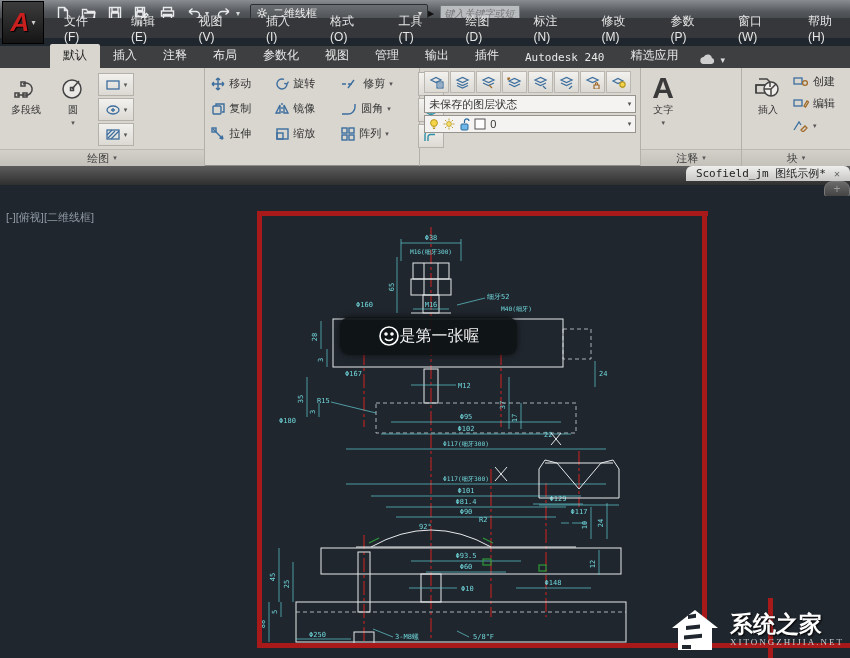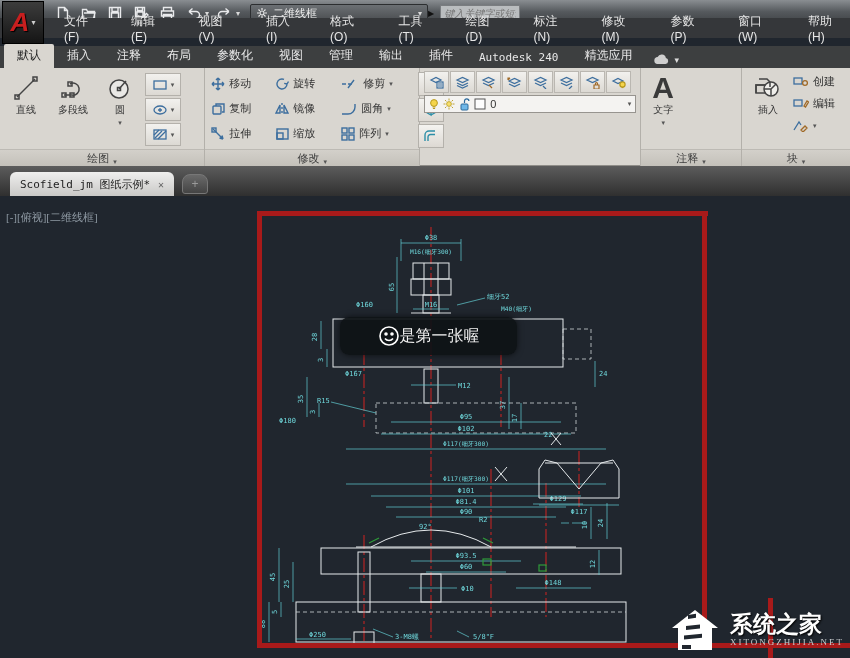--- a/index.html
+++ b/index.html
@@ -33,31 +33,31 @@
 
   
   #menubar { left:0; top:18px; width:850px; height:20px; background:#35373a;
     display:flex; align-items:center; padding-left:52px; gap:14px;justify-content:flex-end; }
   .menu-item { color:#e6e6e6; font-size:12px; padding:2px 12px; cursor:default; }
 
   
   #tabrow { left:0; top:46px; width:850px; height:22px; background:#3d3f40;
     display:flex; align-items:flex-end; padding-left:4px; }
   .rtab { color:#e8e8e8; font-size:12px; padding:3px 13px 4px; }
-  .rtab.active { background:#d9d6d0; color:#222; border-radius:2px 2px 0 0; }
+  .rtab.active { background:#d9d6d0; color:#222; border-radius:2px 2px 0 0;margin-left:46px; }
   .rtab.latin { font-family:"DejaVu Sans Mono", monospace; font-size:11px; }
   .cloudbtn { display:flex; align-items:center; gap:3px; padding:3px 8px; color:#ddd; font-size:9px; }
 
   
   #ribbon { left:0; top:68px; width:850px; height:98px; background:#d9d6d0;
     display:flex; border-bottom:1px solid #8f8d88; }
   .panel { height:98px; border-right:1px solid #b3b0aa; display:flex; flex-direction:column; }
   .panel-body { flex:1; display:flex; align-items:stretch; padding:3px 4px 0; gap:3px; }
   .panel-title { height:17px; background:linear-gradient(#d3d0ca,#c4c1ba);
-    border-top:1px solid #bdbab4; display:flex; align-items:flex-end; justify-content:center;
+    border-top:1px solid #bdbab4; display:flex; align-items:center; justify-content:center;
     gap:4px; font-size:11px; color:#3d3d3d; }
   .tool-big { width:44px; display:flex; flex-direction:column; align-items:center;
     justify-content:flex-start; padding-top:3px; gap:2px; border:1px solid transparent; }
   .tool-big .lbl { font-size:10px; color:#333; white-space:nowrap; }
   .tool-big svg { stroke:#444; fill:none; stroke-width:1.5; }
   .caret { font-size:7px; color:#555; }
   .mini-col { display:flex; flex-direction:column; gap:2px; justify-content:flex-start; padding-top:2px; }
   .mini-btn { width:36px; height:23px; border:1px solid #b4b1ab; background:linear-gradient(#f2f1ee,#dcd9d3);
     display:flex; align-items:center; justify-content:center; gap:3px; }
   .mini-btn svg { stroke:#3c6e9e; fill:none; stroke-width:1.3; }
@@ -75,34 +75,34 @@
   .layer-ib svg { stroke:#3c6e9e; fill:none; stroke-width:1.2; }
   .dropdown { height:18px; border:1px solid #97948f; background:#f4f3f1; display:flex;
     align-items:center; font-size:11px; color:#333; padding:0 4px; gap:4px; }
   .dropdown .sp { flex:1; }
   .ann-col { display:flex; flex-direction:column; gap:1px; }
   .ann-item { display:flex; align-items:center; gap:4px; font-size:11px; color:#333; height:21px; }
   .ann-item svg { stroke:#3c6e9e; fill:none; stroke-width:1.3; }
   .bigA { font-size:30px; font-weight:bold; color:#3a3a3a; line-height:26px; }
 
   
-  #filetabs { left:0; top:166px; width:850px; height:30px;
-    background:linear-gradient(#5c5c5c,#2f2f2f); display:flex; align-items:flex-end; padding-left:10px; }
+  #filetabs { left:0; top:166px; width:850px; height:19px;
+    background:linear-gradient(#5c5c5c,#2f2f2f); display:flex; align-items:flex-end; padding-left:10px;flex-direction:column; }
   .ftab { background:linear-gradient(#efefee,#c9c8c6); color:#222; height:24px;
     border-radius:6px 6px 0 0; display:flex; align-items:center; gap:8px; padding:0 10px;
     font-size:11px; font-family:"DejaVu Sans Mono", monospace; }
   .ftab .x { color:#666; font-size:10px; }
   .newtab { width:26px; height:20px; margin-left:8px; margin-bottom:2px; border-radius:8px 8px 3px 3px;
     background:linear-gradient(#6a6a6a,#444); border:1px solid #777;
     display:flex; align-items:center; justify-content:center; color:#9a9a9a; font-size:12px; }
 
   
   #canvas { left:0; top:196px; width:850px; height:462px; background:#20262e; }
   #vpctl { left:6px; top:210px; color:#8f9aa4; font-size:11px;
-    font-family:Liberation Serif, serif; z-index:5; }
+    font-family:Liberation Sans, sans-serif; z-index:5; }
 
   .redline { position:absolute; background:#a81a1a; z-index:6; }
 
   #dwg { left:261px; top:217px; z-index:4; }
 
   #tooltip { left:340px; top:317px; width:177px; height:38px; z-index:20;
     background:rgba(14,18,22,0.92); border-radius:9px; box-shadow:0 0 6px rgba(0,0,0,.6);
     display:flex; align-items:center; justify-content:center; color:#f2f2f2;
     font-size:16px; }
   #tooltip svg { stroke:#fff; fill:none; stroke-width:1.6; }
@@ -220,28 +220,20 @@
       <span>▾</span>
     </span>
   </div>
 
   <div id="ribbon" class="abs">
 
     <div class="panel" style="width:228px">
       <div class="panel-body">
         <div class="tool-big">
           <svg width="26" height="26" viewBox="0 0 26 26">
-              <path d="M4,22 L22,4"></path>
-              <rect x="2" y="20" width="4" height="4"></rect>
-              <rect x="20" y="2" width="4" height="4"></rect>
-            </svg>
-          <span class="lbl">直线</span>
-        </div>
-        <div class="tool-big">
-          <svg width="26" height="26" viewBox="0 0 26 26">
               <path d="M4,20 h8 a6,6 0 1 0 -2,-11"></path>
               <rect x="2" y="18" width="4" height="4"></rect>
               <rect x="10" y="18" width="4" height="4"></rect>
               <rect x="8" y="7" width="4" height="4"></rect>
             </svg>
           <span class="lbl">多段线</span>
         </div>
         <div class="tool-big">
           <svg width="26" height="26" viewBox="0 0 26 26">
               <circle cx="12" cy="14" r="9" style="fill:#e9e8e5"></circle>
@@ -360,24 +352,20 @@
                 <path d="M3,5 l5,-3 5,3 -5,3 z M3,5 v4 l5,3 v-4 M13,5 v4 l-5,3"></path>
               </svg>
             </div>
           <div class="icon-sq">
               <svg width="16" height="14" viewBox="0 0 16 14" style="stroke:#2e8fa8">
                 <path d="M2,12 v-6 a4,4 0 0 1 4,-4 h6 M5,12 v-4 a2.5,2.5 0 0 1 2.5,-2.5 h4.5"></path>
               </svg>
             </div>
         </div>
       </div>
-      <div class="panel-title">
-        <span>修改</span>
-        <span class="caret">▾</span>
-      </div>
     </div>
 
     <div class="panel" style="width:225px">
       <div class="panel-body" style="justify-content:center">
         <div class="layers">
           <div class="layer-iconrow">
             <div class="layer-ib">
                 <svg width="15" height="13" viewBox="0 0 15 13">
                   <path d="M2,4 l5,-2.5 5,2.5 -5,2.5 z"></path>
                   <rect x="8" y="6" width="6" height="6" style="fill:#efefec"></rect>
@@ -419,20 +407,25 @@
                   <path d="M9,9 h5 v4 h-5 z M10.5,9 v-1.5 a1,1 0 0 1 2,0 v1.5" stroke="#a06a28"></path>
                 </svg>
               </div>
             <div class="layer-ib">
                 <svg width="15" height="13" viewBox="0 0 15 13">
                   <path d="M2,5 l5,-2.5 5,2.5 -5,2.5 z"></path>
                   <circle cx="11.5" cy="8.5" r="2.6" style="fill:#f5d44a;stroke:#b89a20"></circle>
                   <path d="M10.6,11.5 h1.8" stroke="#b89a20"></path>
                 </svg>
               </div>
+          </div>
+          <div class="dropdown">
+            <span>未保存的图层状态</span>
+            <span class="sp"></span>
+            <span class="caret">▾</span>
           </div>
           <div class="dropdown">
             <svg width="10" height="13" viewBox="0 0 10 13">
                 <circle cx="5" cy="5" r="3.4" style="fill:#f5d44a;stroke:#b89a20;stroke-width:1"></circle>
                 <path d="M3.6,9 h2.8 M3.9,10.5 h2.2" style="stroke:#b89a20;stroke-width:1;fill:none"></path>
               </svg>
             <svg width="12" height="12" viewBox="0 0 12 12">
                 <circle cx="6" cy="6" r="2.4" style="fill:#f7df6a;stroke:#b89a20;stroke-width:0.8"></circle>
                 <path d="M6,0.5 v2 M6,9.5 v2 M0.5,6 h2 M9.5,6 h2 M2,2 l1.4,1.4 M8.6,8.6 l1.4,1.4 M10,2 l-1.4,1.4 M3.4,8.6 l-1.4,1.4" style="stroke:#b89a20;stroke-width:0.9;fill:none"></path>
               </svg>

